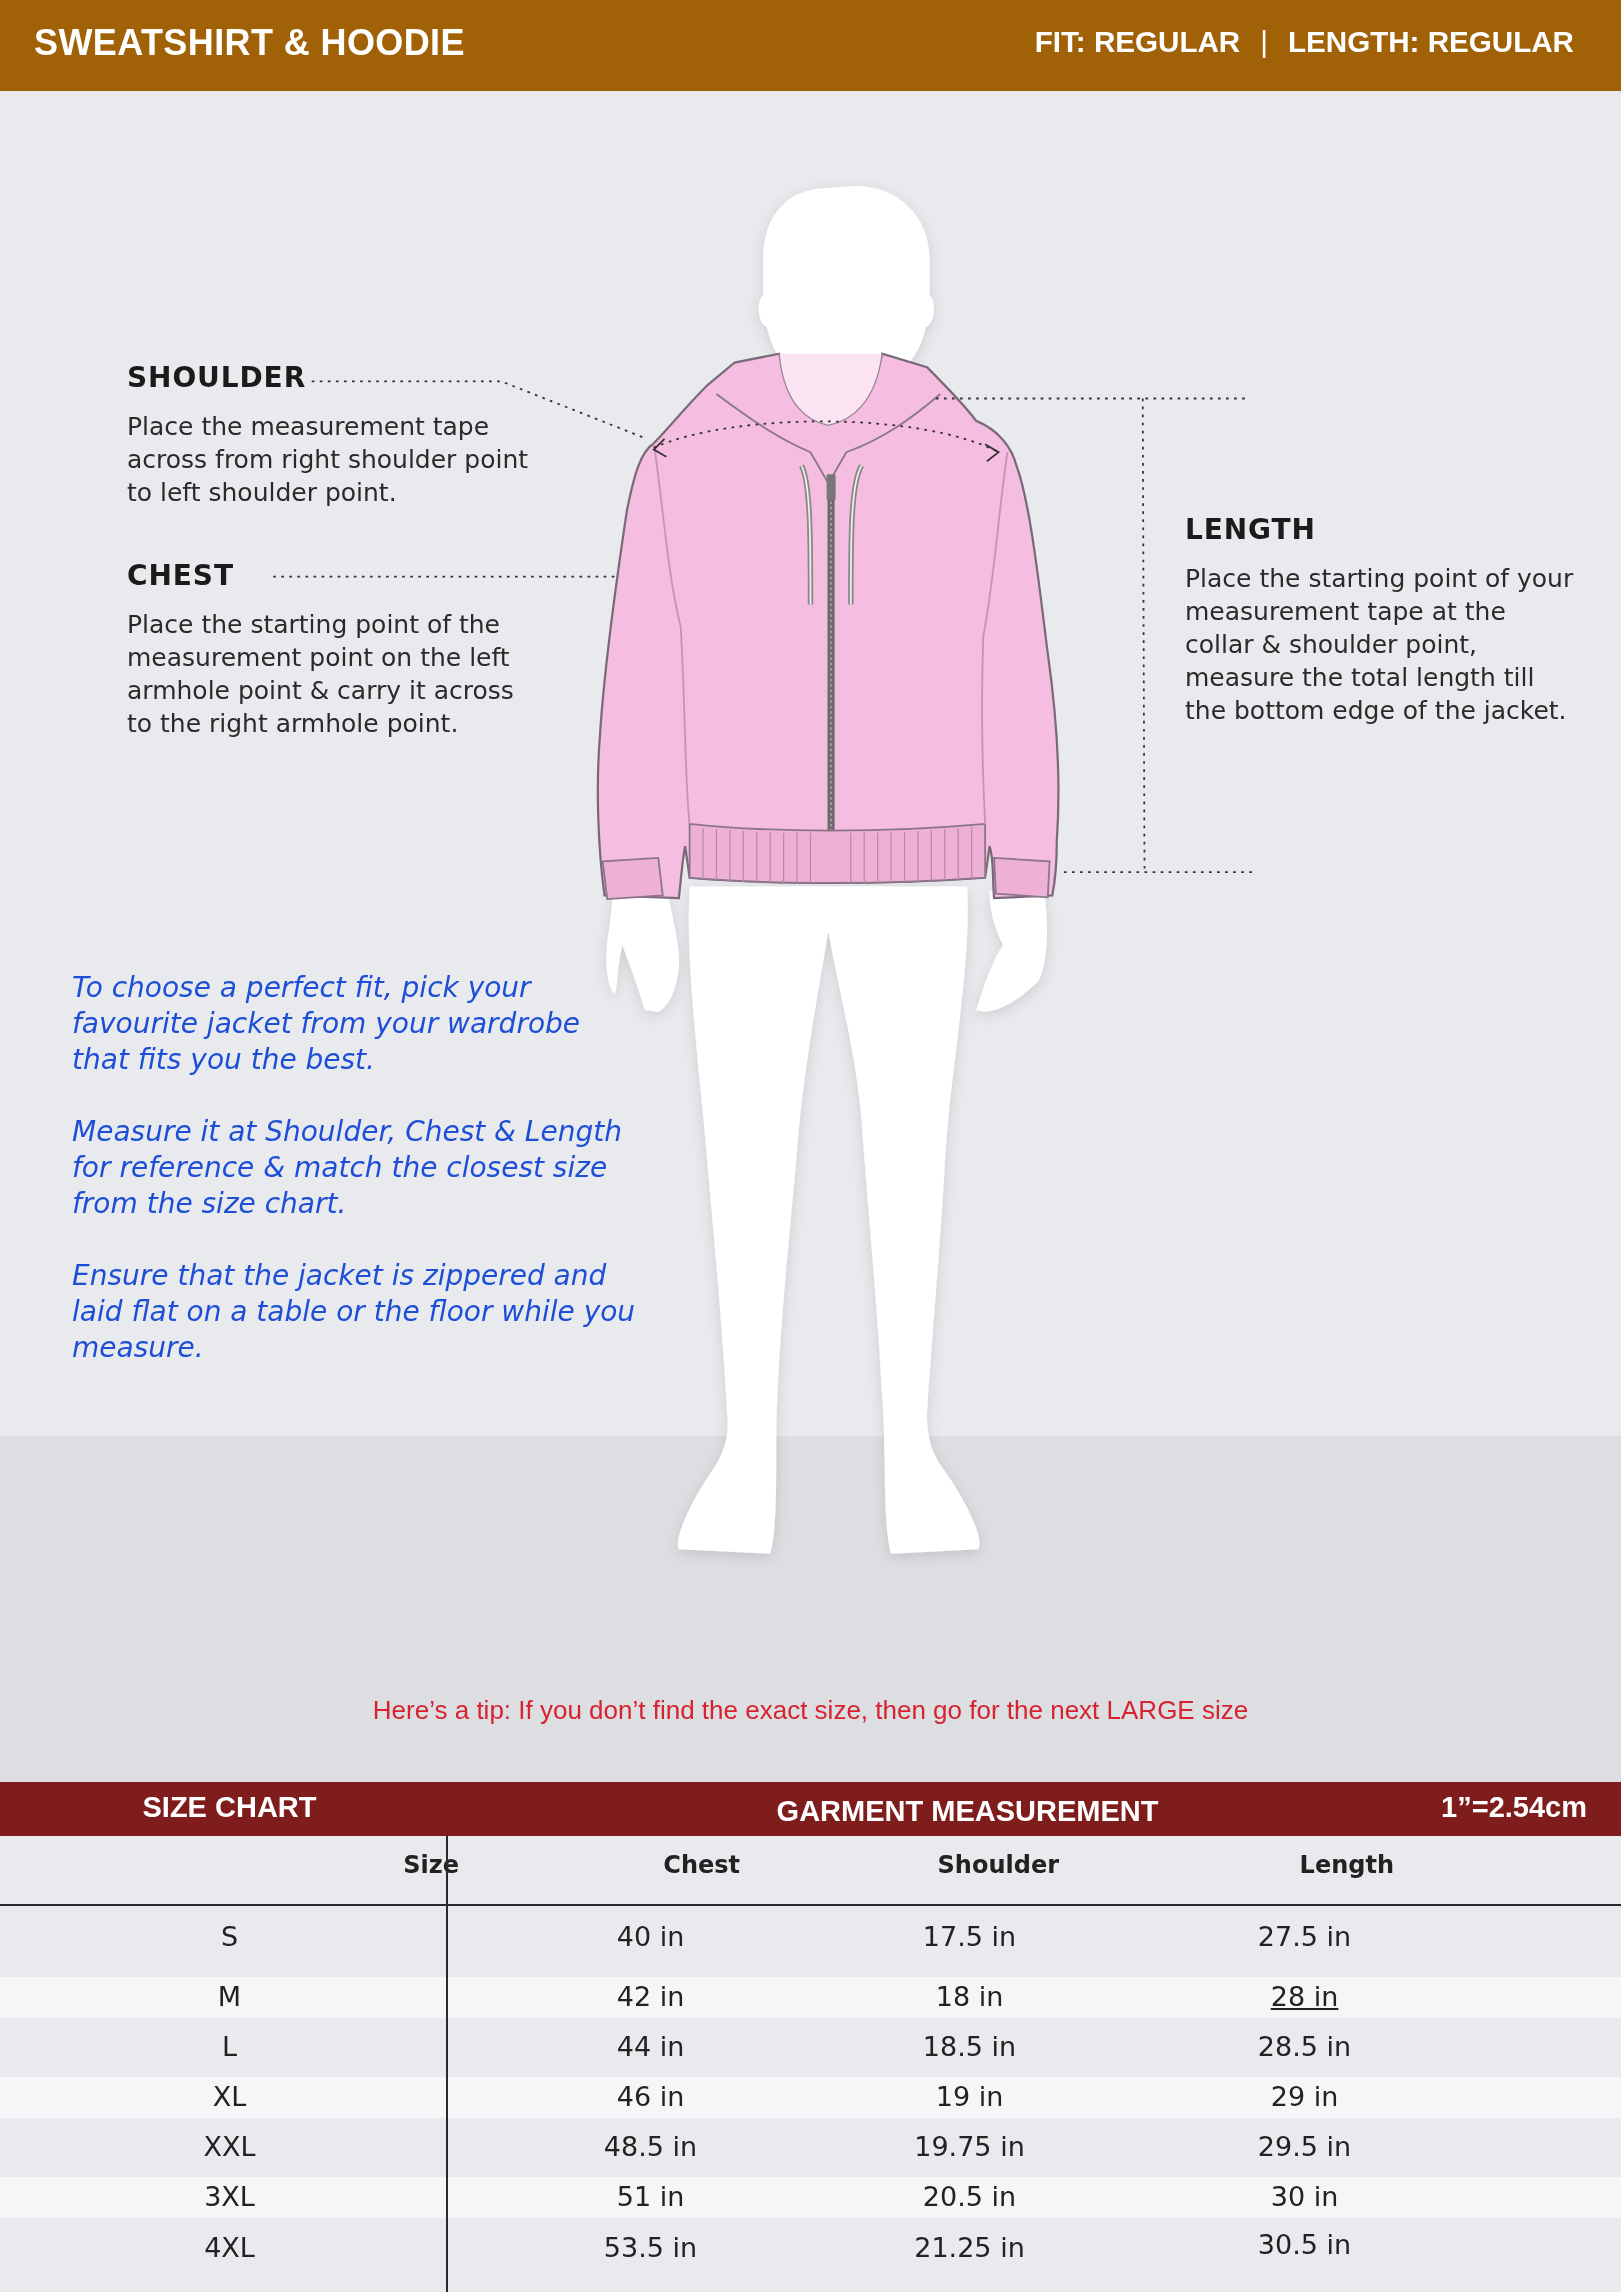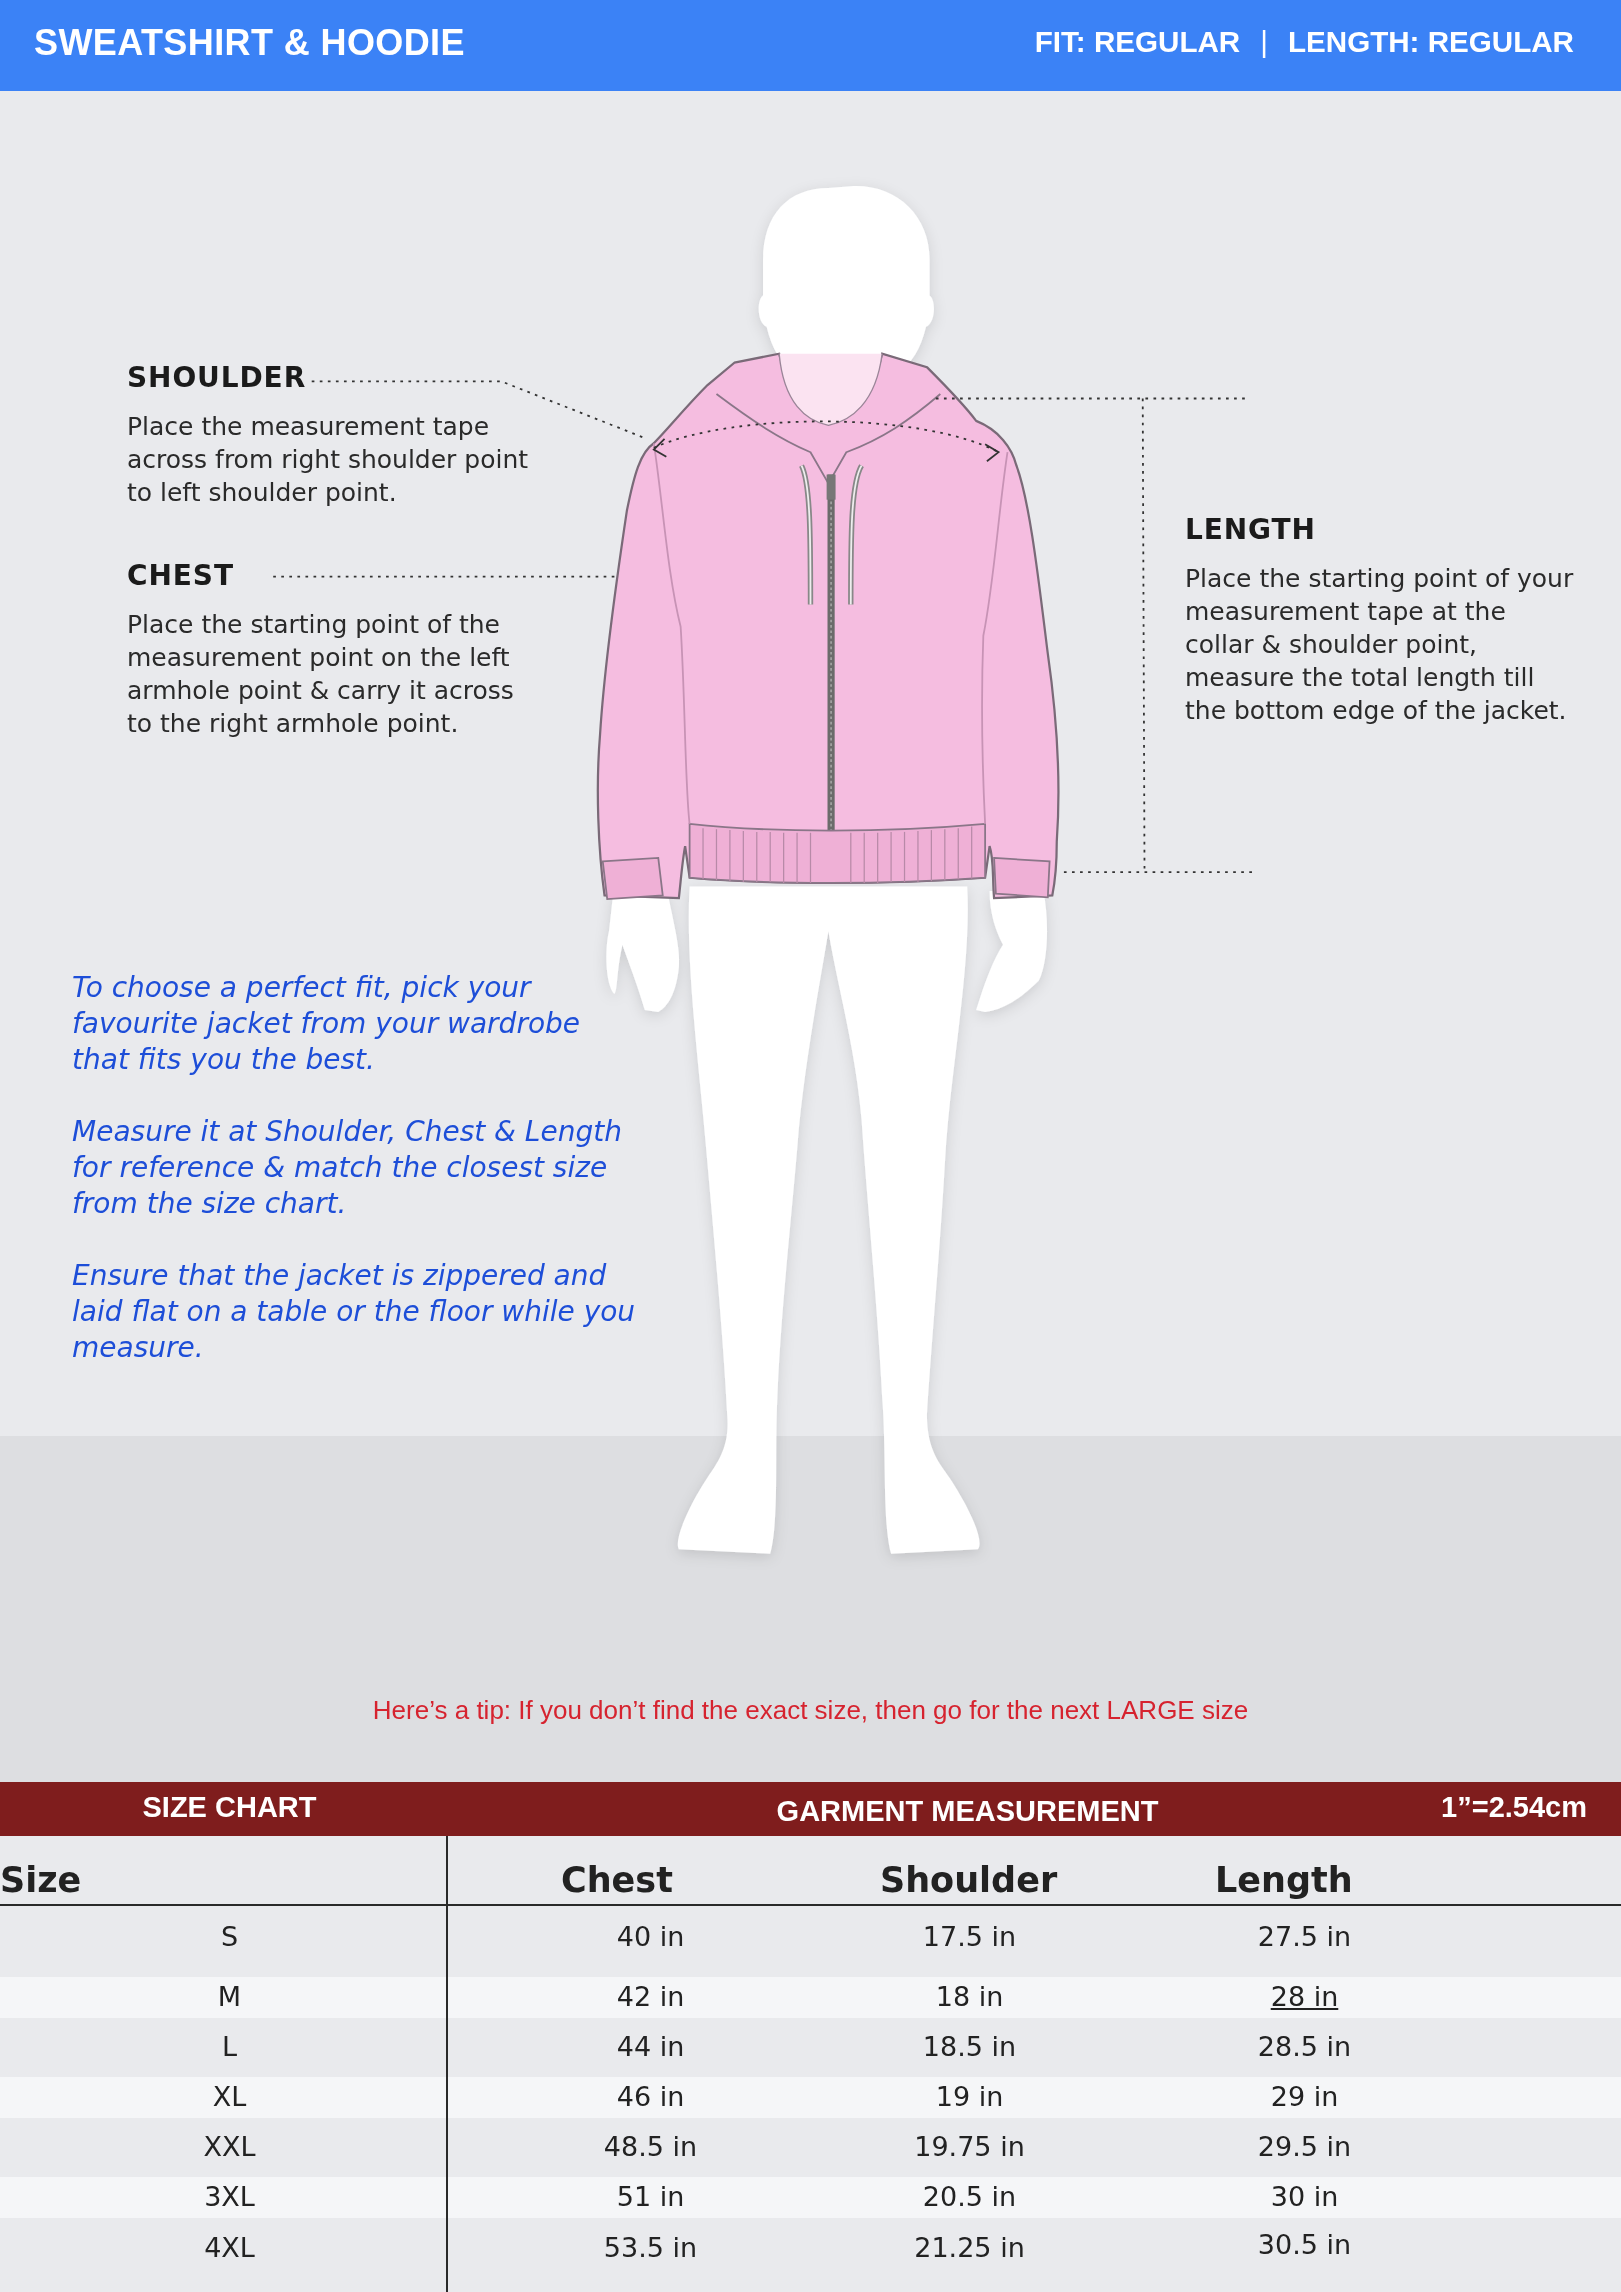--- a/index.html
+++ b/index.html
@@ -1,19 +1,19 @@
 <!DOCTYPE html>
 <html style="font-size:14.3px"><head>
 <meta charset="utf-8">
 <style>
   * { margin:0; padding:0; box-sizing:border-box; }
   html, body { width:1621px; height:2293px; overflow:hidden; }
   body { font-family:"DejaVu Sans", "Liberation Sans", sans-serif; background:#e9eaed; color:#222; position:relative; }
 
-  .topbar { position:absolute; left:0; top:0; width:1621px; height:116px; background:#3b82f6; color:#fff; }
+  .topbar { position:absolute; left:0; top:0; width:1621px; height:116px; background:#a16207; color:#fff; }
   .topbar .title { position:absolute; left:34px; top:21.5px; font-size:36px; font-weight:bold; letter-spacing:0.4px; font-family:"Liberation Sans", sans-serif; }
   .topbar .meta { position:absolute; right:47px; top:25px; font-size:29.6px; font-weight:bold; font-family:"Liberation Sans", sans-serif; display:flex; gap:20px; align-items:center; }
   .topbar .sep { font-weight:normal; }
 
   .stage { position:absolute; left:0; top:91px; width:1621px; height:1344px; background:#e9eaed; }
   .floor { position:absolute; left:0; top:1436px; width:1621px; height:347px; background:#dddee1; }
 
   .figure { position:absolute; left:0; top:0; width:1621px; height:1782px; pointer-events:none; }
 
   .callout { position:absolute; }
@@ -26,21 +26,21 @@
   .tip { position:absolute; left:0; top:1695px; width:1621px; text-align:center; color:#d6232f; font-size:26px; font-family:"Liberation Sans", sans-serif; }
 
   .table-bar { position:absolute; left:0; top:1782px; width:1621px; height:54px; background:#7f1d1d; color:#fff; font-weight:bold; font-family:"Liberation Sans", sans-serif; font-size:29px; }
   .table-bar .sc { position:absolute; left:0; width:459px; text-align:center; top:9px; }
   .table-bar .gm { position:absolute; left:448px; width:1039px; text-align:center; top:12.5px; }
   .table-bar .conv { position:absolute; right:34px; top:9px; }
 
   .table { position:absolute; left:0; top:1836px; width:1621px; height:457px; background:#e9eaed; }
   .table .vline { position:absolute; left:446px; top:0; width:1.8px; height:457px; background:#2a2a2a; }
   .thead { position:absolute; left:0; top:0; width:1621px; height:70px; border-bottom:2.7px solid #2a2a2a; }
-  .thead div { position:absolute; top:24px; font-size:35px; font-weight:bold; color:#222; text-align:left; }
+  .thead div { position:absolute; top:15px; font-size:24px; font-weight:bold; color:#222; text-align:right; }
   .trow { position:absolute; left:0; width:1621px; height:50px; }
   .trow.alt { background:#f5f6f8; }
   .trow div { position:absolute; top:9px; font-size:27px; color:#222; text-align:center; }
   .c-size { left:0; width:459px; }
   .c-chest { left:561px; width:179px; }
   .c-shoulder { left:880px; width:179px; }
   .c-length { left:1215px; width:179px; }
 </style>
 </head>
 <body>

